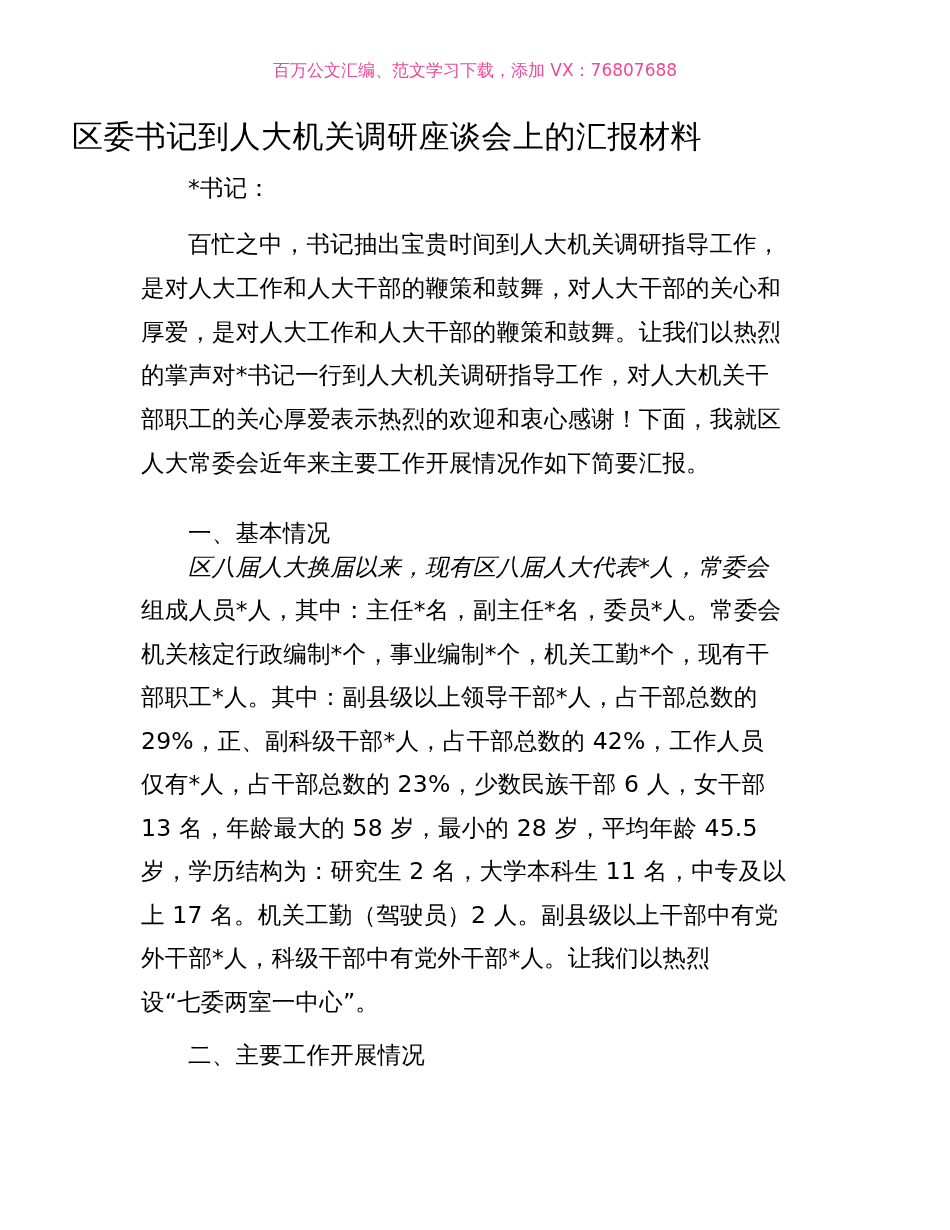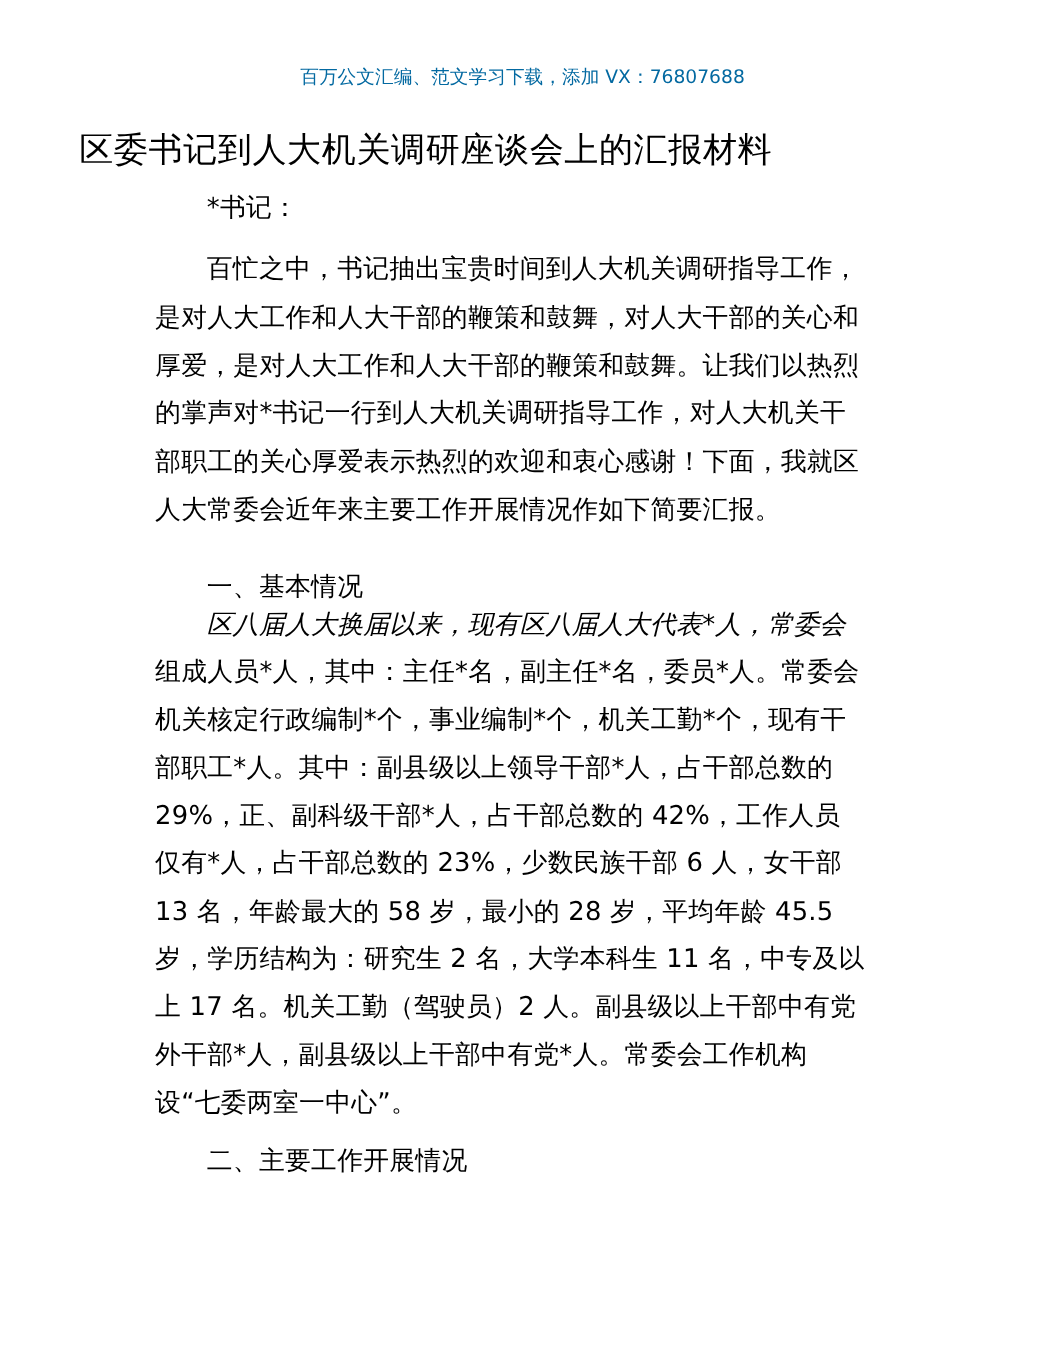--- a/index.html
+++ b/index.html
@@ -1,19 +1,19 @@
 <!DOCTYPE html>
 <html><head>
 <meta charset="utf-8">
 <style>
   html, body { margin:0; padding:0; background:#ffffff; }
   body { width:950px; height:1230px; position:relative; overflow:hidden;
          font-family: "DejaVu Sans", "Liberation Sans", sans-serif; color:#000; }
   .watermark { position:absolute; left:0; width:950px; top:58px; text-align:center;
-               font-size:17px; color:#0369a1; line-height:24px; white-space:nowrap; }
+               font-size:17px; color:#ec4899; line-height:24px; white-space:nowrap; }
   .title { position:absolute; left:0; width:774px; top:114px; text-align:center;
            font-size:31px; line-height:44px; white-space:nowrap; letter-spacing:0.5px; }
   .line { position:absolute; left:141px; font-size:23.5px; line-height:32px; white-space:nowrap;
           letter-spacing:0.2px; }
   .indent { left:188px; }
 </style>
 </head>
 <body>
 
 <div class="watermark">百万公文汇编、范文学习下载，添加 VX：76807688</div>
@@ -33,16 +33,16 @@
 
 <div class="line indent" style="top:551px;font-style:italic;">区八届人大换届以来，现有区八届人大代表*人，常委会</div>
 <div class="line" style="top:594px;">组成人员*人，其中：主任*名，副主任*名，委员*人。常委会</div>
 <div class="line" style="top:638px;">机关核定行政编制*个，事业编制*个，机关工勤*个，现有干</div>
 <div class="line" style="top:681px;">部职工*人。其中：副县级以上领导干部*人，占干部总数的</div>
 <div class="line" style="top:725px;">29%，正、副科级干部*人，占干部总数的 42%，工作人员</div>
 <div class="line" style="top:768px;">仅有*人，占干部总数的 23%，少数民族干部 6 人，女干部</div>
 <div class="line" style="top:812px;">13 名，年龄最大的 58 岁，最小的 28 岁，平均年龄 45.5</div>
 <div class="line" style="top:855px;">岁，学历结构为：研究生 2 名，大学本科生 11 名，中专及以</div>
 <div class="line" style="top:899px;">上 17 名。机关工勤（驾驶员）2 人。副县级以上干部中有党</div>
-<div class="line" style="top:942px;">外干部*人，副县级以上干部中有党*人。常委会工作机构</div>
+<div class="line" style="top:942px;">外干部*人，科级干部中有党外干部*人。让我们以热烈</div>
 <div class="line" style="top:986px;text-align:center;">设“七委两室一中心”。</div>
 
 <div class="line indent" style="top:1039px;">二、主要工作开展情况</div>
 
 </body></html>

